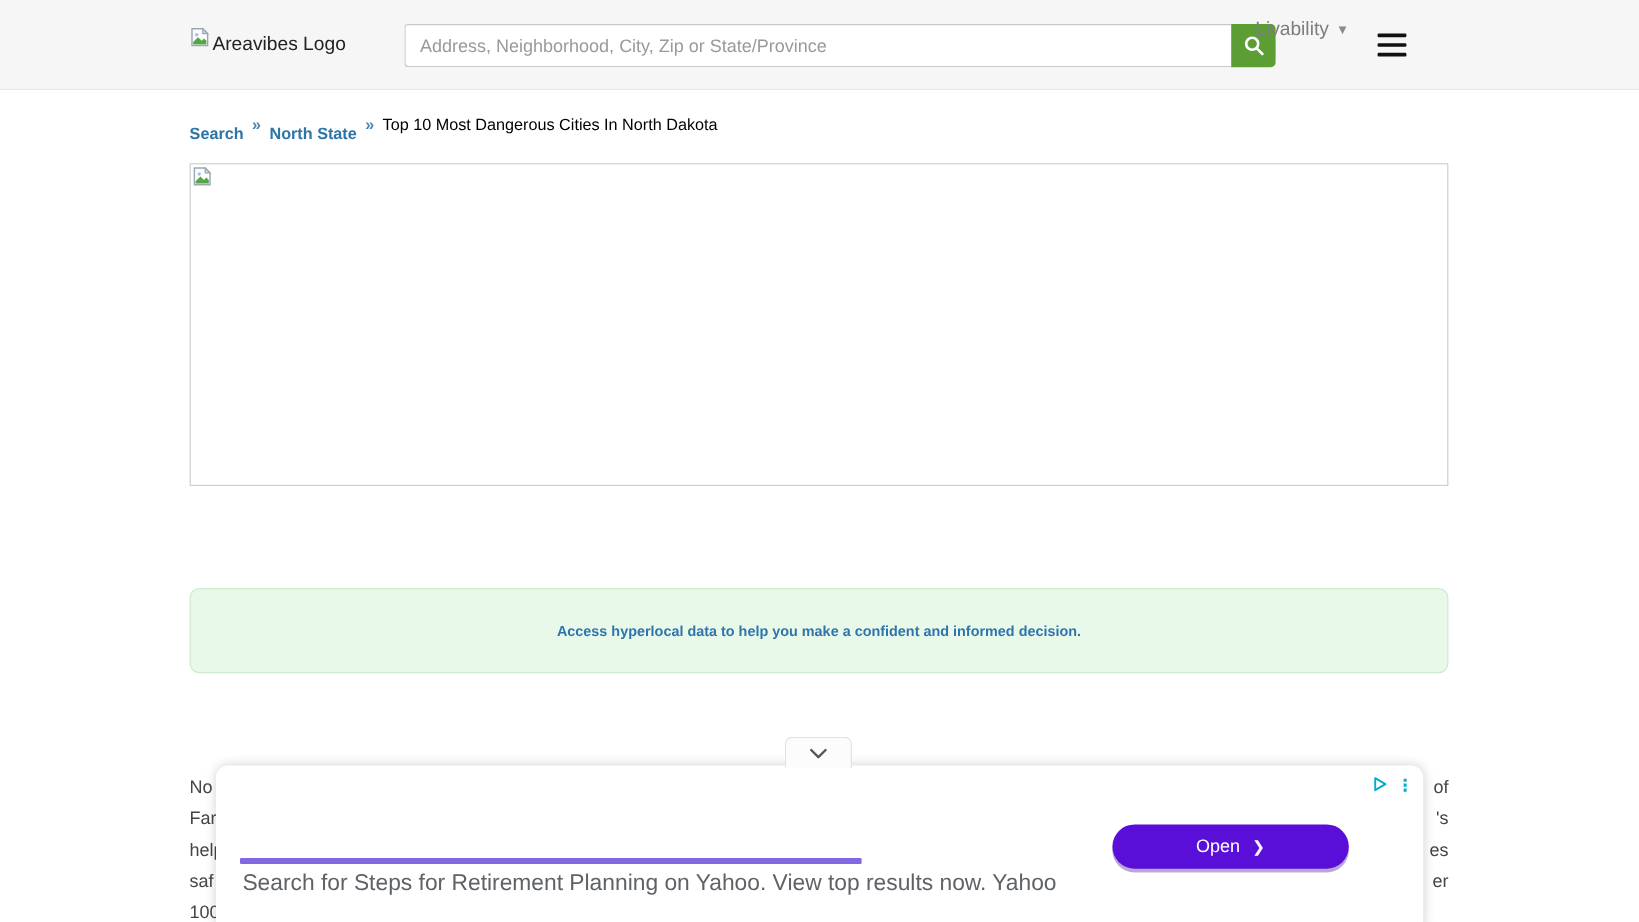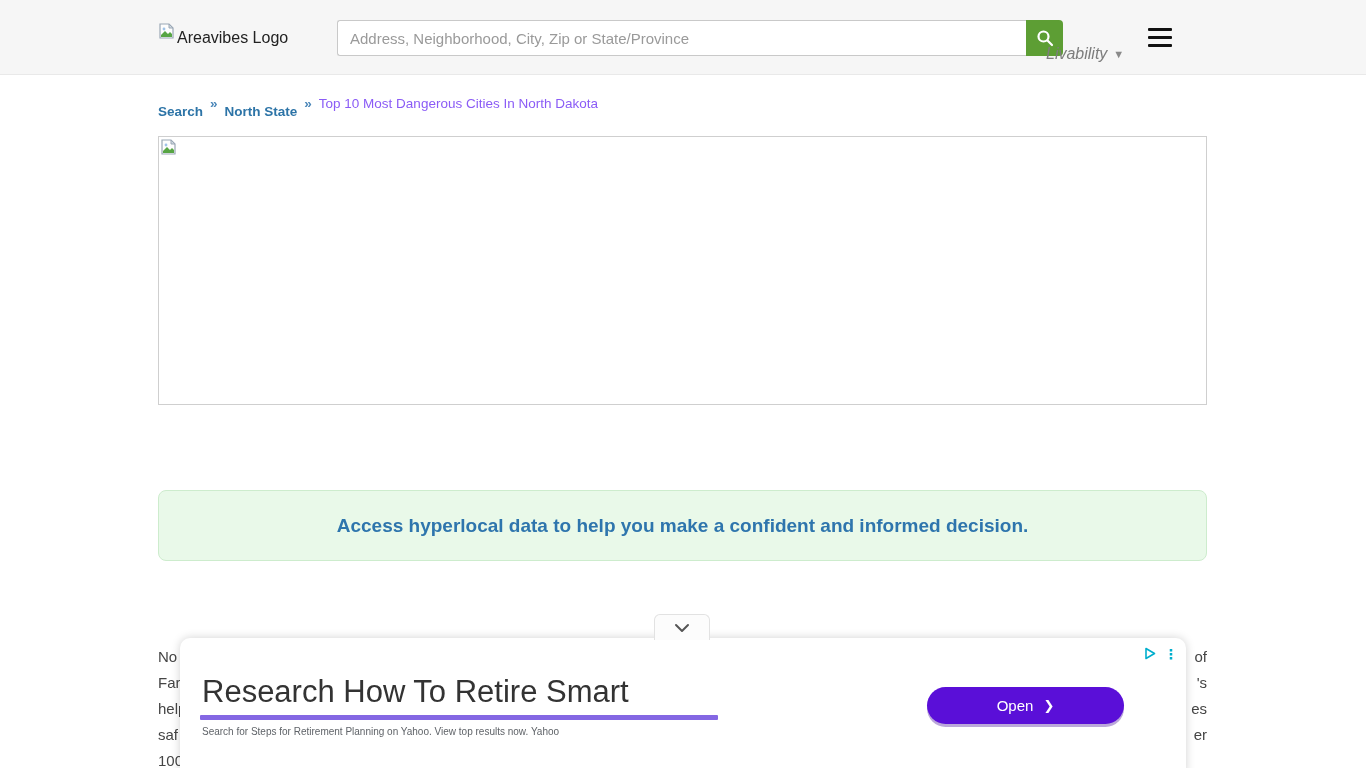--- a/index.html
+++ b/index.html
@@ -15,45 +15,45 @@
 
   .search-form { position:absolute; left:337px; top:20px; display:flex; }
   .search-input { width:689px; height:36px; border:1px solid #c9c9c9; border-right:none;
                   border-radius:3px 0 0 3px; padding:0 12px; font-size:15px; color:#444;
                   background:#fff; outline:none; font-family:inherit; }
   .search-input::placeholder { color:#9a9a9a; }
   .search-btn { width:37px; height:36px; border:none; background:#5d9e34;
                 border-radius:0 4px 4px 0; cursor:pointer; display:flex;
                 align-items:center; justify-content:center; }
 
-  .livability { position:absolute; left:1046px; top:45px; font-size:16px; color:#7d7d7d;
-                cursor:pointer; display:flex; align-items:center; gap:6px;font-style:italic; }
+  .livability { position:absolute; left:1046px; top:16px; font-size:16px; color:#7d7d7d;
+                cursor:pointer; display:flex; align-items:center; gap:6px; }
   .livability .caret { font-size:11px; color:#8a8a8a; }
 
   .hamburger { position:absolute; left:1148px; top:28px; width:24px; height:19px;
                display:flex; flex-direction:column; justify-content:space-between; cursor:pointer; }
   .hamburger span { display:block; height:3px; background:#111; border-radius:1px; }
 
   
   .breadcrumb { position:absolute; left:158px; top:88px; font-size:13.5px; color:#555;
                 display:flex; align-items:center; gap:7px; }
   .crumb-link { color:#2d74a7; font-weight:bold; text-decoration:none; cursor:pointer;margin-top:16px; }
   .crumb-sep { color:#4a86b8; font-weight:bold; }
-  .crumb-current { color:#8b5cf6; }
+  .crumb-current { color:#000000; }
 
   
   .hero-box { position:absolute; left:158px; top:136px; width:1049px; height:269px;
               border:1px solid #cfcfcf; background:#fff; }
   .hero-box .broken-img { position:absolute; left:1px; top:1px; }
 
   
   .banner { position:absolute; left:158px; top:490px; width:1049px; height:71px;
             background:#e9f9e9; border:1px solid #cdeccd; border-radius:8px;
             display:flex; align-items:center; justify-content:center; }
-  .banner-text { color:#2e75ad; font-weight:bold; font-size:19px; }
+  .banner-text { color:#2e75ad; font-weight:bold; font-size:12px; }
 
   
   .article { position:absolute; left:158px; top:644px; width:1049px;
              font-size:15px; color:#454545; line-height:26px; }
   .article .line { display:flex; justify-content:space-between; }
 
   
   .ad-collapse-tab { position:absolute; left:654px; top:614px; width:56px; height:26px;
                      background:#fcfcfc; border:1px solid #e2e2e2; border-bottom:none;
                      border-radius:6px 6px 0 0; display:flex; align-items:center;
@@ -61,21 +61,21 @@
   .ad-panel { position:absolute; left:180px; top:638px; width:1006px; height:142px;
               background:#ffffff; border-radius:10px; box-shadow:0 0 10px rgba(0,0,0,0.18);
               z-index:4; }
   .ad-badges { position:absolute; right:8px; top:8px; display:flex; align-items:center; gap:6px; }
   .ad-info-icon, .ad-dots-icon { cursor:pointer; }
   .ad-dots-icon { color:#00aecd; font-size:14px; font-weight:bold; line-height:14px; letter-spacing:0; }
   .ad-title { position:absolute; left:22px; top:36px; font-size:31px; color:#333;
               white-space:nowrap; cursor:pointer; }
   .ad-underline { position:absolute; left:20px; top:77px; width:518px; height:5px;
                   background:#8467e3; border-radius:1px; }
-  .ad-desc { position:absolute; left:22px; top:88px; font-size:10px; color:#5f6368;
+  .ad-desc { position:absolute; left:22px; top:88px; font-size:19px; color:#5f6368;
              white-space:nowrap; }
   .ad-open-btn { position:absolute; left:747px; top:49px; width:197px; height:37px;
                  background:#5a0fd8; border:none; border-radius:19px; color:#fff;
                  font-size:15px; cursor:pointer; display:flex; align-items:center;
                  justify-content:center; gap:10px; box-shadow:0 3px 0 rgba(60,5,150,0.35);
                  font-family:inherit; }
   .ad-open-btn .chev { font-size:13px; font-weight:bold; }
 </style>
 </head>
 <body>
@@ -164,20 +164,19 @@
   </svg>
 </div>
 
 <div class="ad-panel">
   <div class="ad-badges">
     <svg class="ad-info-icon" width="15" height="15" viewBox="0 0 15 15">
       <path d="M3 2.5 L11.5 7.5 L3 12.5 Z" fill="none" stroke="#00aecd" stroke-width="1.6" stroke-linejoin="round"></path>
     </svg>
     <span class="ad-dots-icon">⋮</span>
   </div>
-  <a class="ad-title">Research How To Retire Smart</a>
   <div class="ad-underline"></div>
   <div class="ad-desc">Search for Steps for Retirement Planning on Yahoo. View top results now. Yahoo</div>
   <button class="ad-open-btn">
     <span>Open</span>
     <span class="chev">❯</span>
   </button>
 </div>
 
 </body></html>

